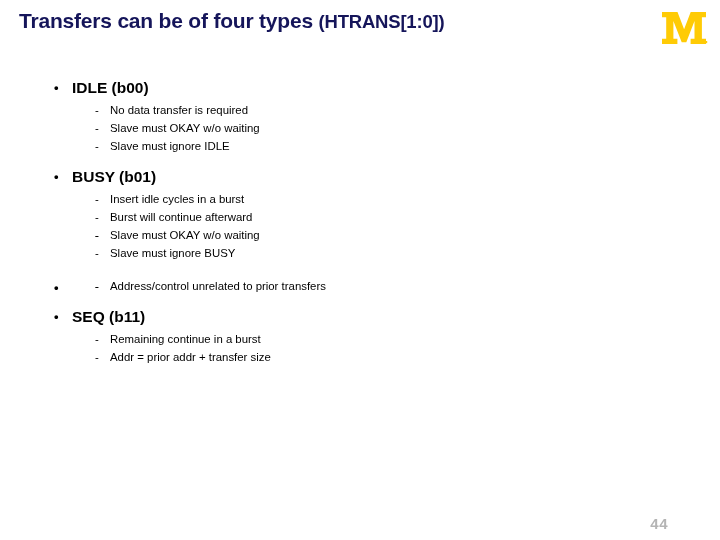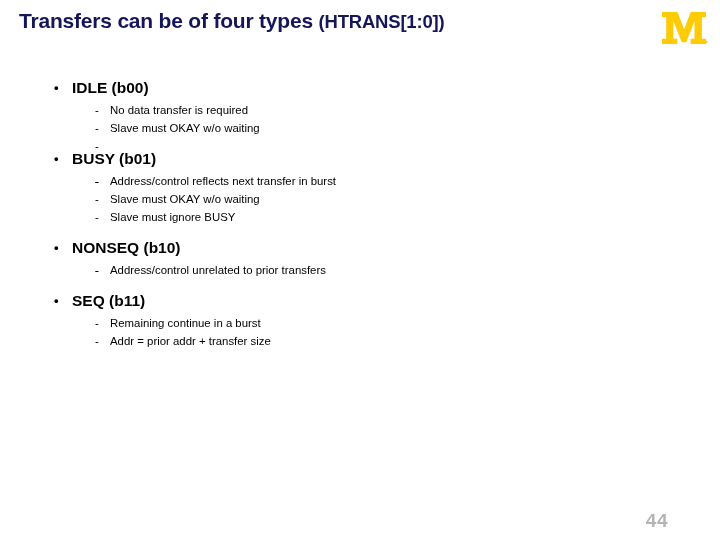--- a/index.html
+++ b/index.html
@@ -109,21 +109,21 @@
   }
 
   
   .gap-after-group { height: 11px; }
 
   
   .page-num {
     position: absolute;
     right: 12px;
     bottom: 8px;
-    font-size: 19px;
+    font-size: 15px;
     font-weight: bold;
     color: #b4b4b4;
     letter-spacing: 0.5px;
   }
 </style>
 </head>
 <body>
 
 <div class="slide">
 
@@ -149,57 +149,58 @@
         <div class="l2">
           <span class="marker">-</span>
           <span class="txt">No data transfer is required</span>
         </div>
         <div class="l2">
           <span class="marker">-</span>
           <span class="txt">Slave must OKAY w/o waiting</span>
         </div>
         <div class="l2">
           <span class="marker">-</span>
+          <span class="txt">Slave must ignore IDLE</span>
         </div>
       </div>
     </div>
     <div class="gap-after-group"></div>
 
     <div class="group">
       <div class="l1">
         <span class="marker">•</span>
         <span>BUSY (b01)</span>
       </div>
       <div class="l2-list">
         <div class="l2">
           <span class="marker">-</span>
-        </div>
-        <div class="l2">
-          <span class="marker">-</span>
-        </div>
-        <div class="l2">
-          <span class="marker">-</span>
-          <span class="txt">Address/control reflects next transfer in burst</span>
+          <span class="txt">Insert idle cycles in a burst</span>
+        </div>
+        <div class="l2">
+          <span class="marker">-</span>
+          <span class="txt">Burst will continue afterward</span>
+        </div>
+        <div class="l2">
+          <span class="marker">-</span>
         </div>
         <div class="l2">
           <span class="marker">-</span>
           <span class="txt">Slave must OKAY w/o waiting</span>
         </div>
         <div class="l2">
           <span class="marker">-</span>
           <span class="txt">Slave must ignore BUSY</span>
         </div>
       </div>
     </div>
     <div class="gap-after-group"></div>
 
     <div class="group">
       <div class="l1">
         <span class="marker">•</span>
-        <span>NONSEQ (b10)</span>
       </div>
       <div class="l2-list">
         <div class="l2">
           <span class="marker">-</span>
         </div>
         <div class="l2">
           <span class="marker">-</span>
           <span class="txt">Address/control unrelated to prior transfers</span>
         </div>
       </div>

